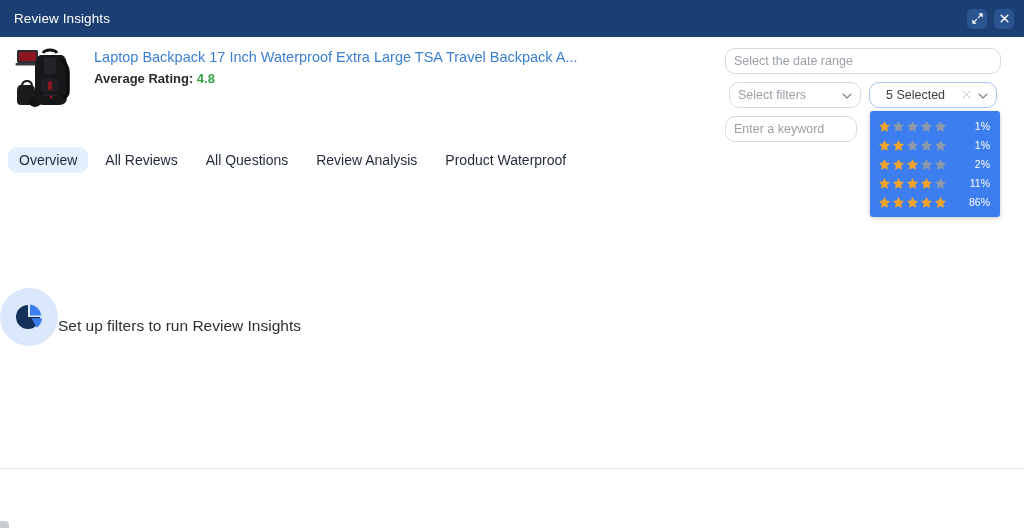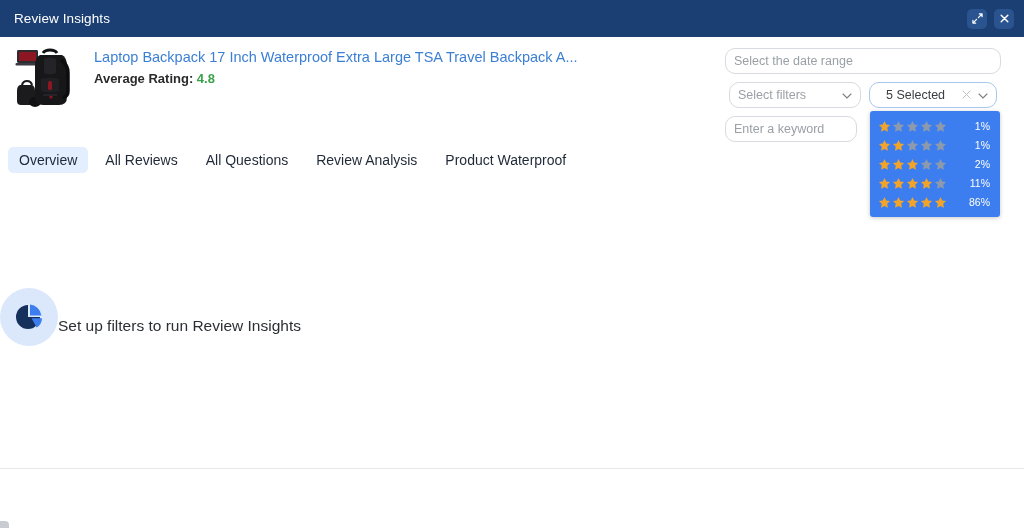--- a/index.html
+++ b/index.html
@@ -77,21 +77,21 @@
     display: flex; align-items: center; gap: 6px;
   }
   .tab {
     padding: 5px 11px;
     font-size: 14px;
     color: #1f2937;
     border-radius: 5px;
     cursor: pointer;
     white-space: nowrap;
   }
-  .tab.active { background: #e3eeff; }
+  .tab.active { background: #e3eeff; border-radius: 9px; }
 
   
   .filters { position: absolute; top: 48px; left: 725px; }
   .field {
     border: 1px solid #d7dade;
     border-radius: 10px;
     background: #ffffff;
     height: 26px;
     display: flex; align-items: center;
     padding: 0 8px;

